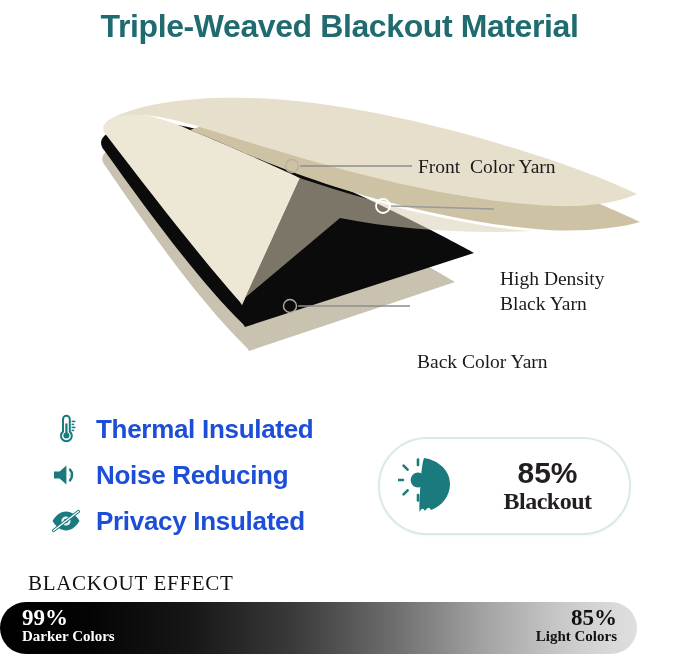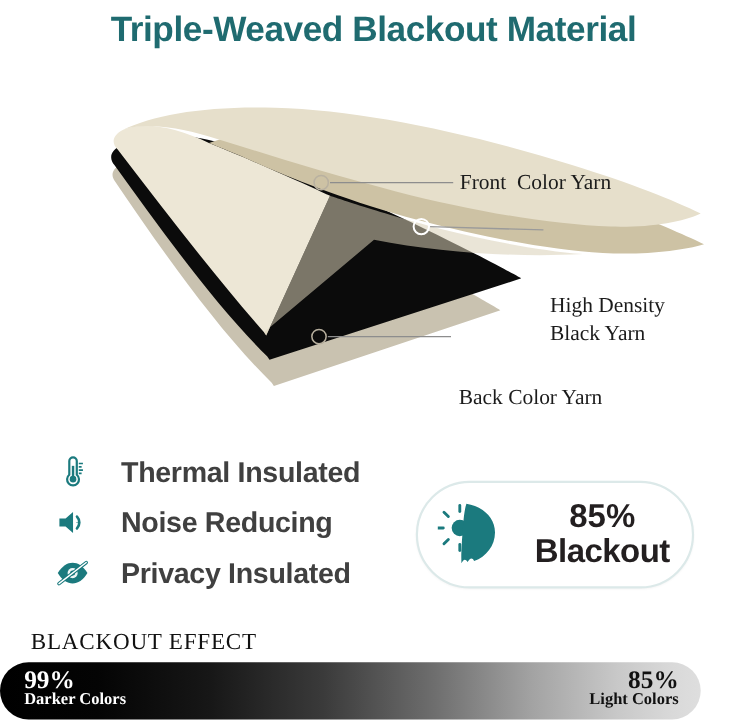--- a/index.html
+++ b/index.html
@@ -70,25 +70,25 @@
   }
   .feature-icon {
     width: 40px;
     height: 34px;
     flex: 0 0 40px;
     display: flex;
     align-items: center;
     justify-content: center;
   }
   .feature-label {
-    margin-left: 24px;
+    margin-left: 10px;
     font-family: "Liberation Sans", sans-serif;
     font-size: 26px;
     font-weight: bold;
-    color: #404040;
+    color: #1d4ed8;
     letter-spacing: -0.3px;
     white-space: nowrap;
   }
 
   
   #blackout-badge {
     position: absolute;
     left: 378px;
     top: 437px;
     width: 253px;
@@ -113,21 +113,21 @@
   #badge-text {
     flex: 1 1 auto;
     text-align: center;
     padding-right: 10px;
     font-family: "Liberation Sans", sans-serif;
     font-weight: bold;
     color: #231f20;
     line-height: 1.06;
   }
   #badge-percent { font-size: 30px; display: block; }
-  #badge-word    { font-size: 30px; display: block; letter-spacing: -0.5px; }
+  #badge-word    { font-size: 24px; display: block; letter-spacing: -0.5px; font-family: Liberation Serif, serif; }
 
   
   #blackout-effect-heading {
     position: absolute;
     left: 28px;
     top: 571px;
     font-family: "Liberation Serif", serif;
     font-size: 21px;
     color: #111111;
     letter-spacing: 0.7px;

